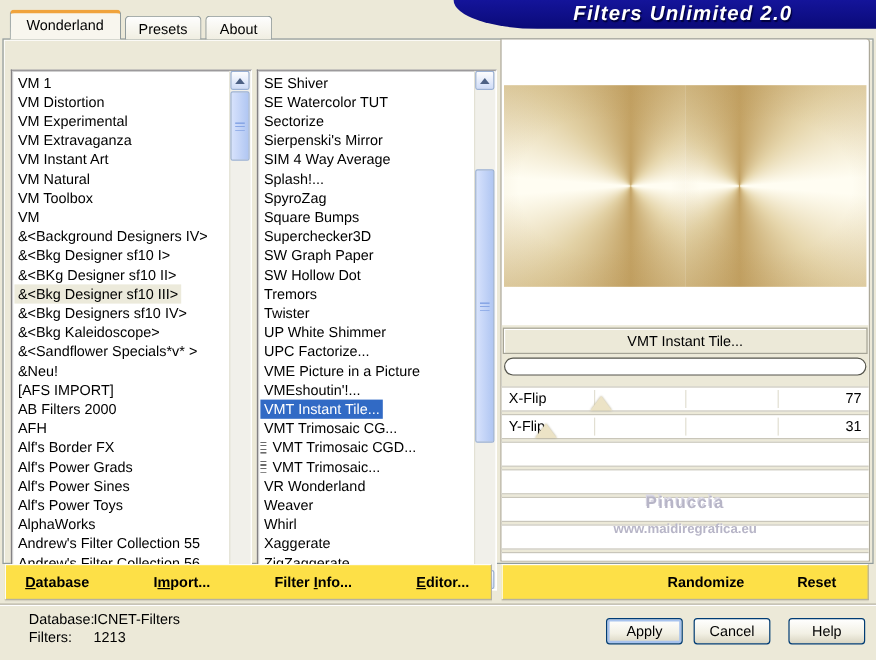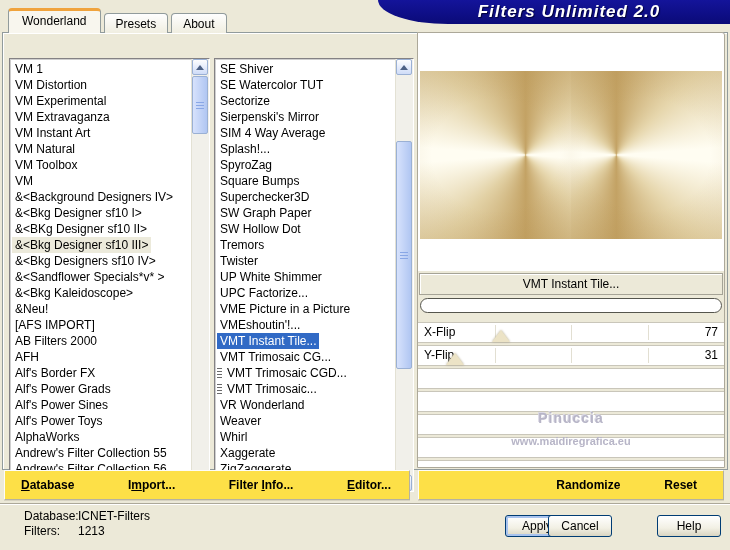--- a/index.html
+++ b/index.html
@@ -108,21 +108,21 @@
   .divider{position:absolute;left:0;top:503px;width:730px;height:0;
     border-top:1px solid #aca899;border-bottom:1px solid #fff;}
   .status{position:absolute;left:24px;top:509px;line-height:15px;}
   .status .row{display:flex;}
   .status .lab{width:54px;}
   .xpbtn{position:absolute;top:515px;width:64px;height:22px;border:1px solid #003c74;border-radius:3px;
     background:linear-gradient(#fff,#f2f0e4 60%,#d9d5c2);font-size:12px;
     font-family:"Liberation Sans",sans-serif;cursor:default;}
   .xpbtn.focus{box-shadow:inset 0 0 0 2px #a8c3ee;}
   .b-apply{left:505px;}
-  .b-cancel{left:548px;}
+  .b-cancel{left:578px;}
   .b-help{left:657px;}
 </style>
 </head>
 <body>
 
 <div id="app">
 
   <div class="titlebar">
     <span class="t">Filters Unlimited 2.0</span>
   </div>
@@ -170,24 +170,24 @@
           <div class="list-item">
             <span class="label">&amp;&lt;BKg Designer sf10 II&gt;</span>
           </div>
           <div class="list-item sel-beige">
             <span class="label">&amp;&lt;Bkg Designer sf10 III&gt;</span>
           </div>
           <div class="list-item">
             <span class="label">&amp;&lt;Bkg Designers sf10 IV&gt;</span>
           </div>
           <div class="list-item">
+            <span class="label">&amp;&lt;Bkg Kaleidoscope&gt;</span>
+          </div>
+          <div class="list-item">
             <span class="label">&amp;&lt;Sandflower Specials*v* &gt;</span>
-          </div>
-          <div class="list-item">
-            <span class="label">&amp;&lt;Bkg Kaleidoscope&gt;</span>
           </div>
           <div class="list-item">
             <span class="label">&amp;Neu!</span>
           </div>
           <div class="list-item">
             <span class="label">[AFS IMPORT]</span>
           </div>
           <div class="list-item">
             <span class="label">AB Filters 2000</span>
           </div>

